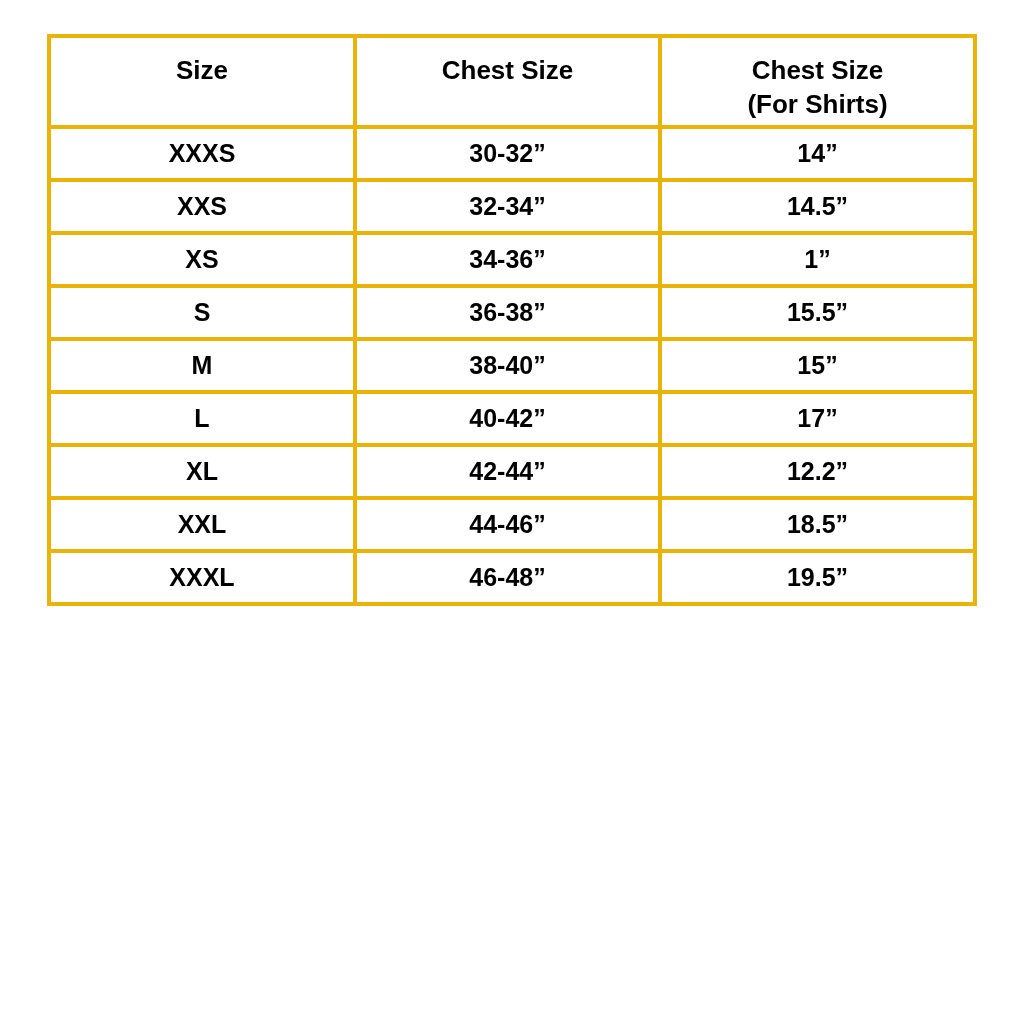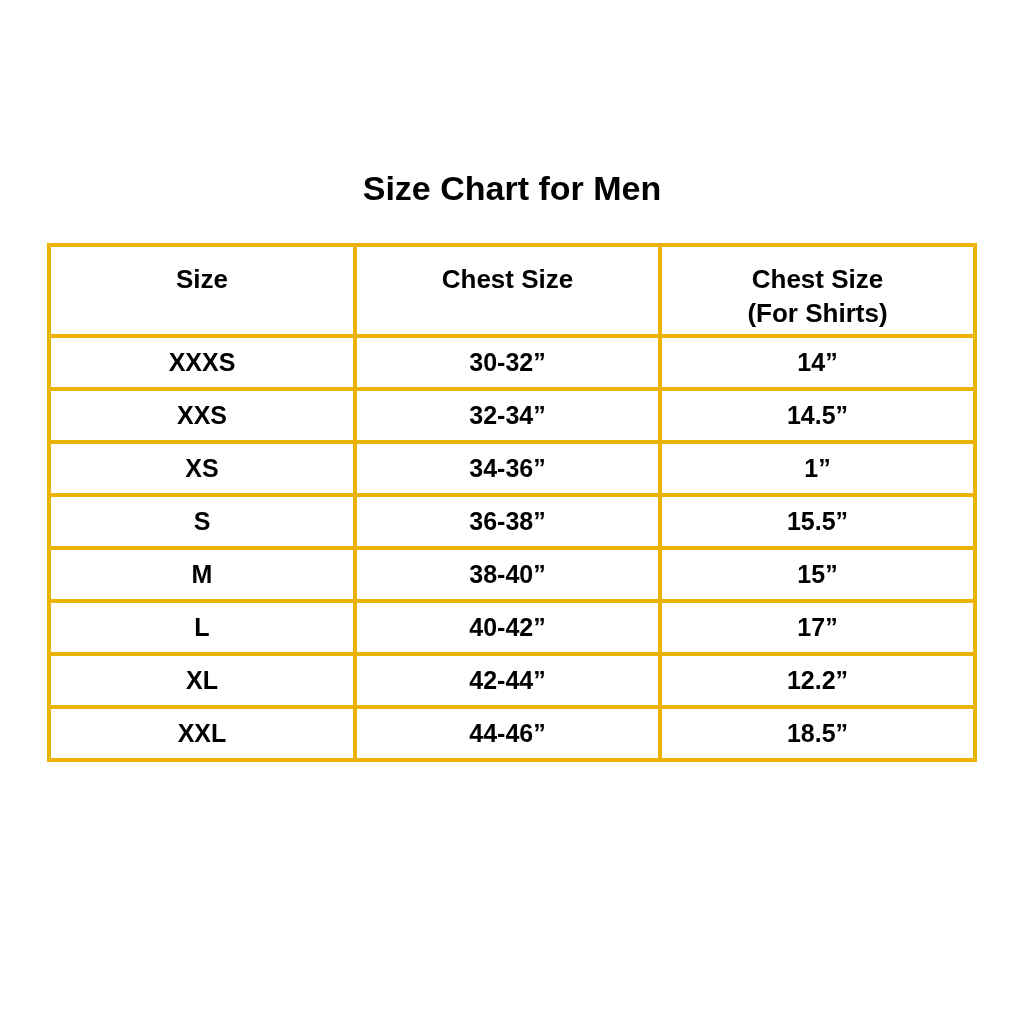--- a/index.html
+++ b/index.html
@@ -60,21 +60,20 @@
   }
   col.col-size  { width: 306px; }
   col.col-chest { width: 305px; }
   col.col-neck  { width: 315px; }
 </style>
 </head>
 <body>
 
 <div class="page">
 
-  <h1 class="chart-title">Size Chart for Men</h1>
 
   <table class="size-chart">
     <colgroup>
       <col class="col-size">
       <col class="col-chest">
       <col class="col-neck">
     </colgroup>
     <thead>
       <tr>
         <th>
@@ -123,16 +122,21 @@
       <tr>
         <td>XL</td>
         <td>42-44”</td>
         <td>12.2”</td>
       </tr>
       <tr>
         <td>XXL</td>
         <td>44-46”</td>
         <td>18.5”</td>
       </tr>
+      <tr>
+        <td>XXXL</td>
+        <td>46-48”</td>
+        <td>19.5”</td>
+      </tr>
     </tbody>
   </table>
 
 </div>
 
 </body></html>

